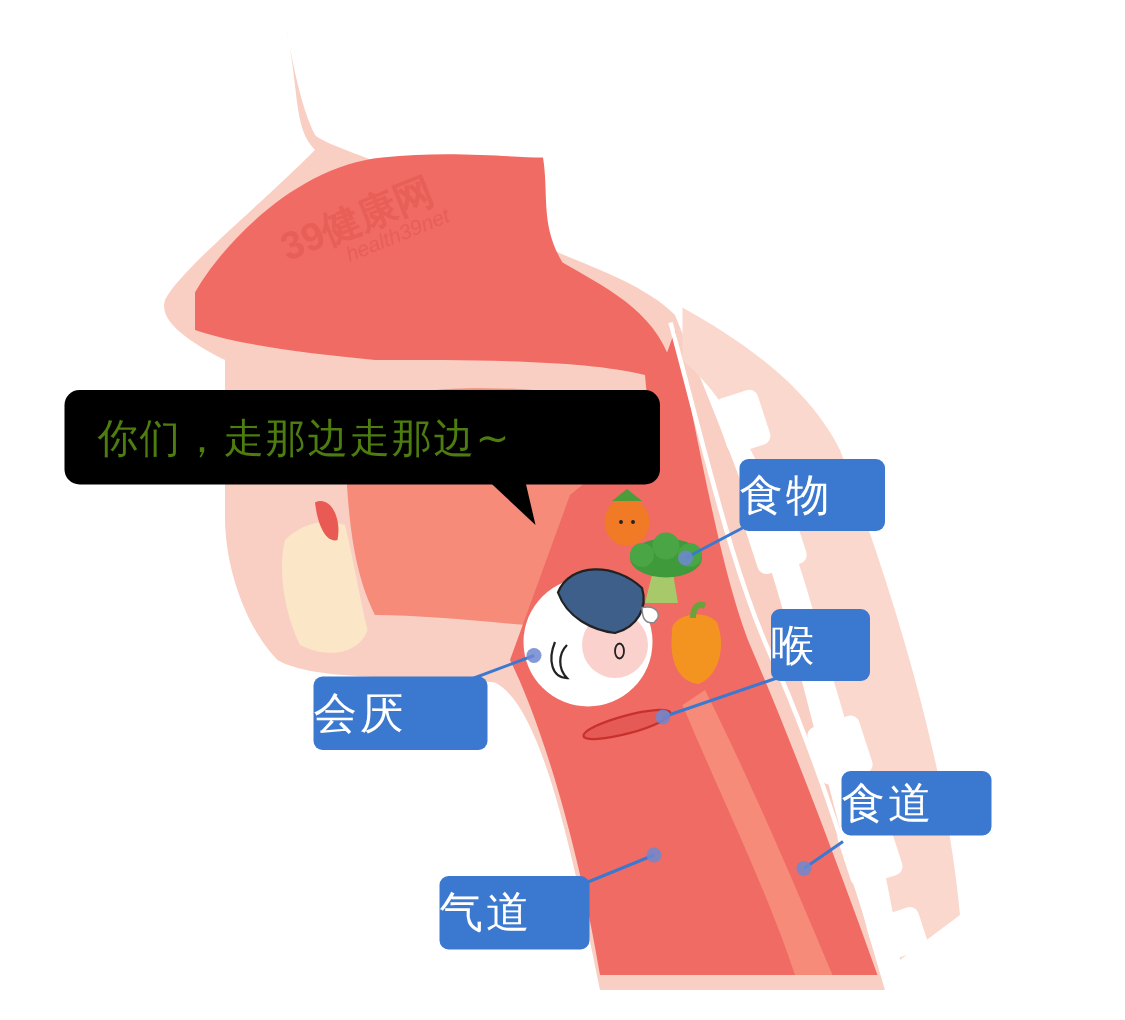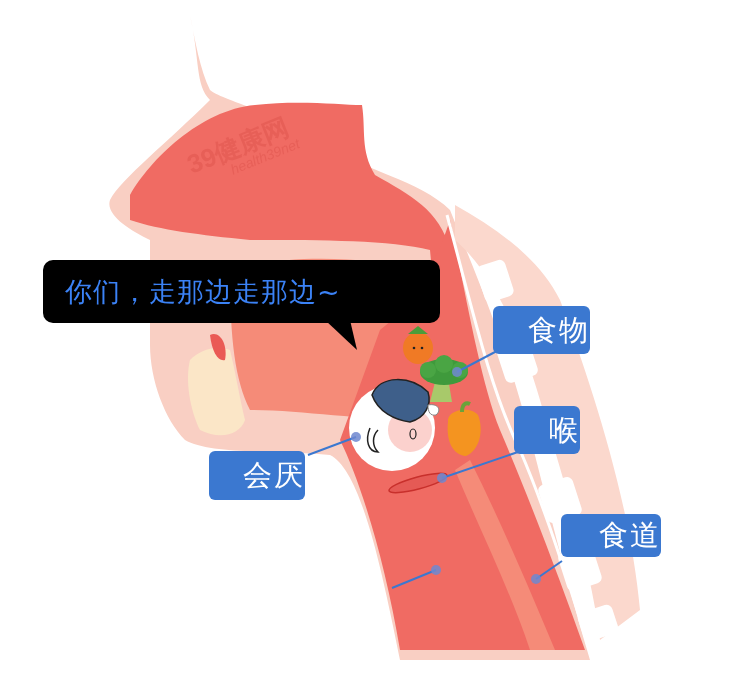--- a/index.html
+++ b/index.html
@@ -1,25 +1,25 @@
 <!DOCTYPE html>
 <html><head>
   <meta charset="utf-8">
   <style>
     html, body { margin: 0; padding: 0; background: #ffffff; }
     body { width: 750px; height: 680px; position: relative; overflow: hidden; font-family: "DejaVu Sans", "Liberation Sans", sans-serif; }
     #stage { position: absolute; left: 0; top: 0; width: 750px; height: 680px; }
     .label {
       position: absolute; background: #3b78d0; color: #ffffff; border-radius: 6px;
-      font-size: 29px; line-height: 1; display: flex; align-items: center; justify-content: flex-end;
+      font-size: 29px; line-height: 1; display: flex; align-items: center; justify-content: flex-start;
       letter-spacing: 2px;
     }
     .bubble {
       position: absolute; left: 43px; top: 260px; width: 397px; height: 63px;
-      background: #000000; border-radius: 10px; color: #3b82f6; font-size: 27px;
+      background: #000000; border-radius: 10px; color: #4d7c0f; font-size: 27px;
       display: flex; align-items: center; padding-left: 22px; box-sizing: border-box; letter-spacing: 1px;
     }
     .watermark { position: absolute; left: 182px; top: 150px; transform: rotate(-22deg); transform-origin: left top; color: #e0564f; opacity: 0.55; font-family: "Liberation Sans", sans-serif; }
     .wm-main { font-size: 26px; font-weight: bold; }
     .wm-sub { font-size: 14px; font-style: italic; margin-left: 38px; margin-top: -6px; }
   </style>
 </head>
 <body>
 
 <div id="stage">
@@ -105,19 +105,22 @@
   <div class="bubble">
     <span>你们，走那边走那边~</span>
   </div>
 
   <div class="label" style="left:493px; top:306px; width:97px; height:48px;">
     <span>食物</span>
   </div>
   <div class="label" style="left:514px; top:406px; width:66px; height:48px;">
     <span>喉</span>
   </div>
-  <div class="label" style="left:209px; top:451px; width:96px; height:49px;">
+  <div class="label" style="left:209px; top:451px; width:116px; height:49px;">
     <span>会厌</span>
   </div>
   <div class="label" style="left:561px; top:514px; width:100px; height:43px;">
     <span>食道</span>
   </div>
+  <div class="label" style="left:293px; top:584px; width:100px; height:49px;">
+    <span>气道</span>
+  </div>
 </div>
 
 </body></html>

